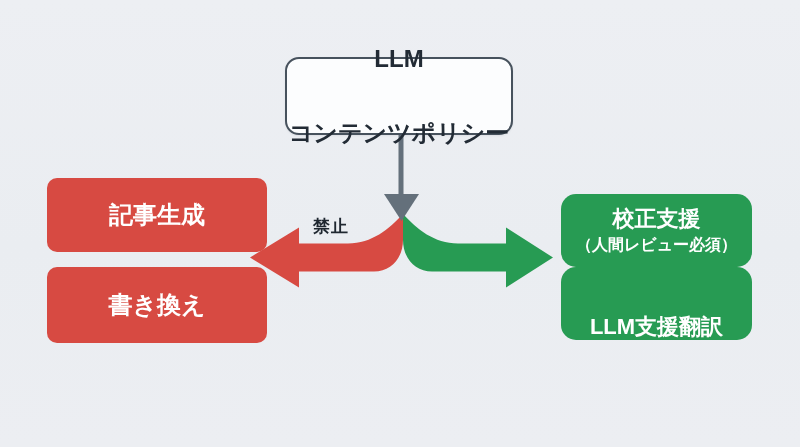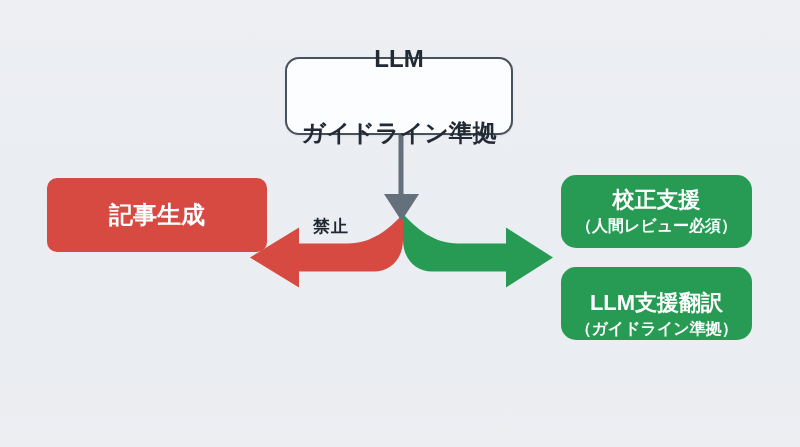--- a/index.html
+++ b/index.html
@@ -54,21 +54,21 @@
   .red-box-1 { top: 178px; height: 74px; }
   .red-box-2 { top: 267px; height: 76px; }
   .green-box {
     left: 561px;
     width: 191px;
     height: 73px;
     background: #279b53;
     border-radius: 15px;
     color: #ffffff;
   }
-  .green-box-1 { top: 175px; }
+  .green-box-1 { top: 194px; }
   .green-box-2 { top: 267px; justify-content: flex-end; }
   .green-box .line1 { font-size: 22px; line-height: 1.25; }
   .green-box .line2 { font-size: 16px; line-height: 1.45; }
   .branch-label {
     position: absolute;
     z-index: 3;
     width: 72px;
     height: 32px;
     display: flex;
     align-items: center;
@@ -109,31 +109,33 @@
              L 432 271.5
              C 415 271.5, 403 258, 403 240
              Z" fill="#279b53"></path>
 
     <rect x="398.5" y="133" width="5" height="63" fill="#64707b"></rect>
     <polygon points="384,194 419,194 401.5,221" fill="#64707b"></polygon>
   </svg>
 
   <div class="node policy-box">
     <span>LLM</span>
-    <span>ガイドライン準拠</span>
+    <span>コンテンツポリシー</span>
   </div>
 
   <div class="branch-label branch-label-left">禁止</div>
 
   <div class="node red-box red-box-1">
     <span>記事生成</span>
+  </div>
+  <div class="node red-box red-box-2">
+    <span>書き換え</span>
   </div>
 
   <div class="node green-box green-box-1">
     <span class="line1">校正支援</span>
     <span class="line2">（人間レビュー必須）</span>
   </div>
   <div class="node green-box green-box-2">
     <span class="line1">LLM支援翻訳</span>
-    <span class="line2">（ガイドライン準拠）</span>
   </div>
 
 </div>
 
 </body></html>

